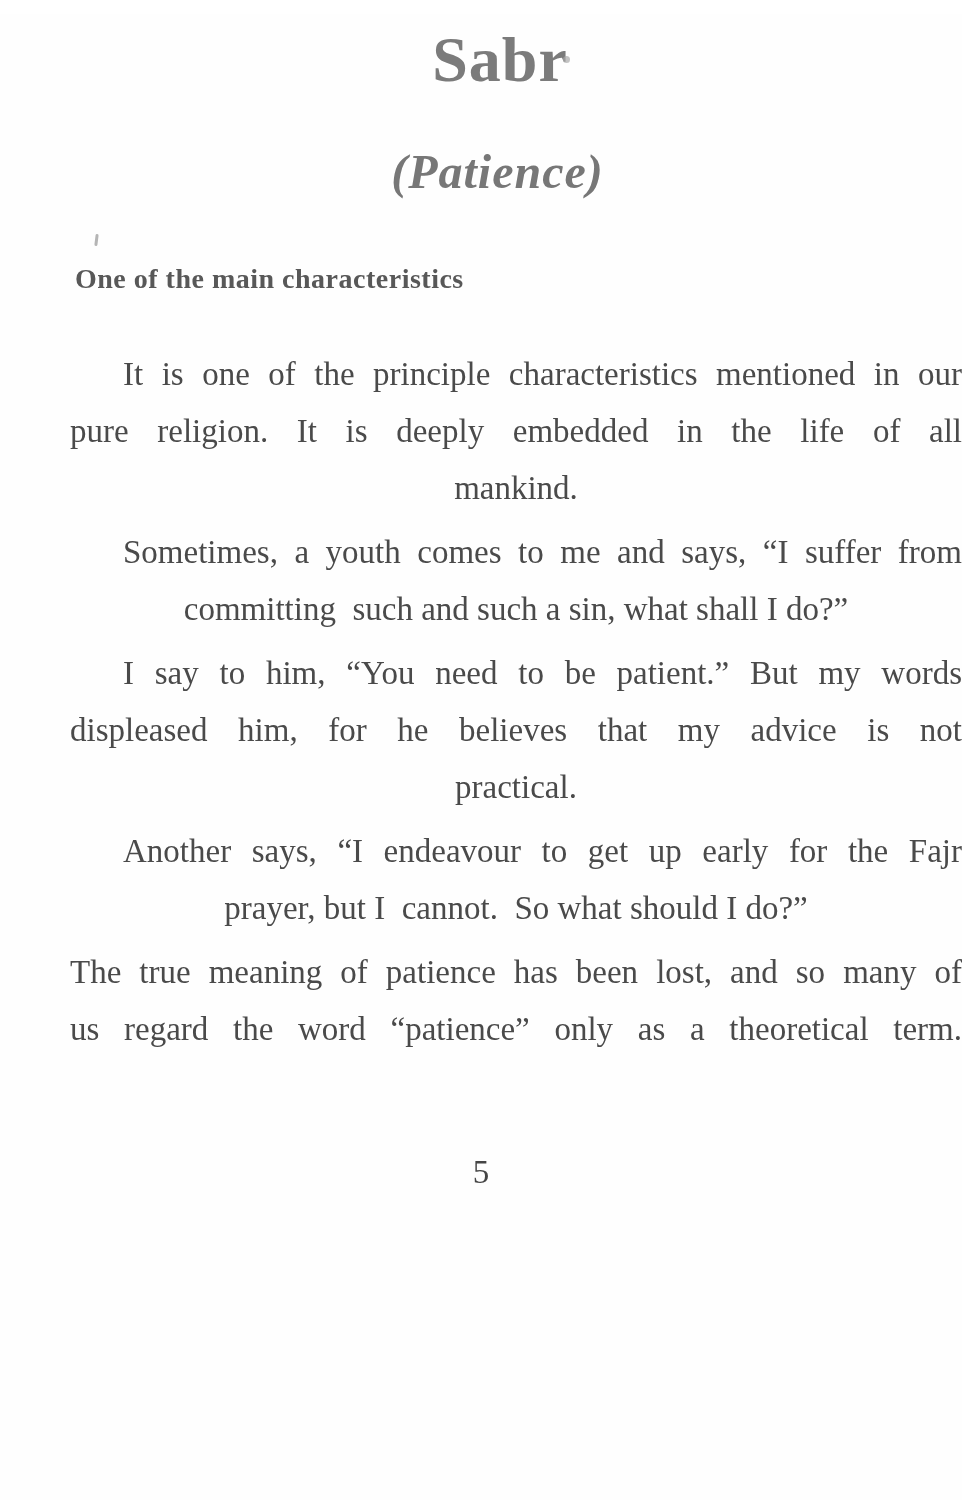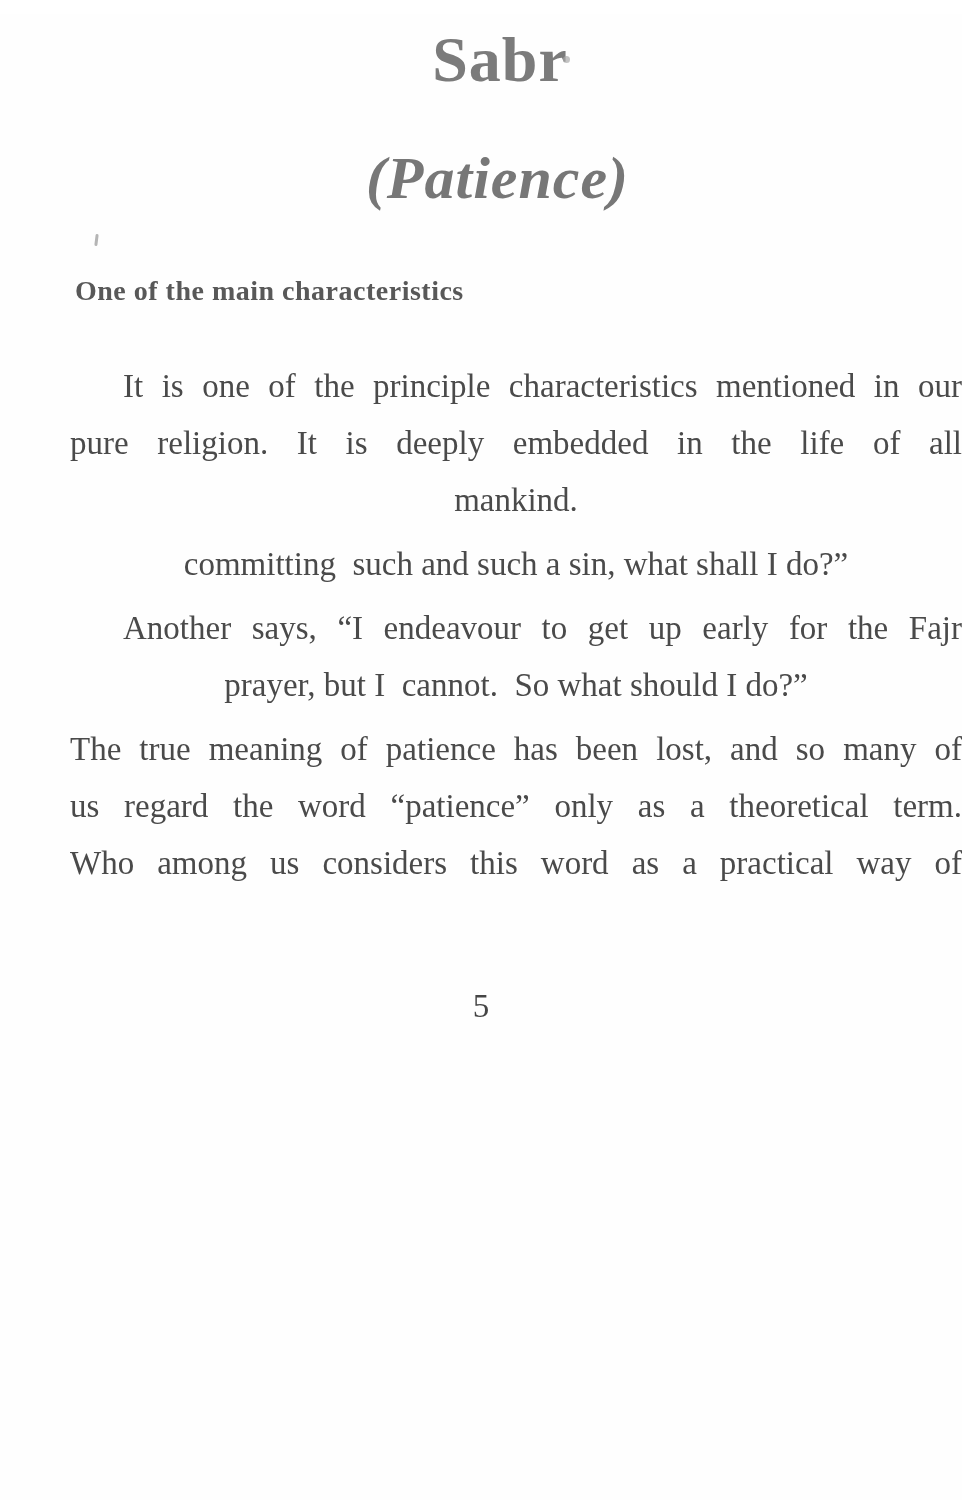--- a/index.html
+++ b/index.html
@@ -20,21 +20,21 @@
     font-size: 64px;
     font-weight: bold;
     line-height: 1;
     color: #7b7b7b;
     letter-spacing: 1px;
   }
   .subtitle {
     margin-top: 56px;
     padding-left: 33px;
     text-align: center;
-    font-size: 60px;
+    font-size: 48px;
     font-weight: bold;
     font-style: italic;
     line-height: 1;
     color: #777777;
     letter-spacing: 1px;
   }
   .section-heading {
     margin-top: 66px;
     padding-left: 75px;
     font-size: 28px;
@@ -104,33 +104,38 @@
 
   <div class="body-text">
 
     <div class="para">
       <div class="ln j ind">It is one of the principle characteristics mentioned in our</div>
       <div class="ln j">pure religion. It is deeply embedded in the life of all</div>
       <div class="ln">mankind.</div>
     </div>
 
     <div class="para">
+      <div class="ln j ind">Sometimes, a youth comes to me and says, “I suffer from</div>
       <div class="ln">committing&nbsp; such and such a sin, what shall I do?”</div>
     </div>
 
+    <div class="para">
+      <div class="ln j ind">I say to him, “You need to be patient.” But my words</div>
+      <div class="ln j">displeased him, for he believes that my advice is not</div>
+      <div class="ln">practical.</div>
+    </div>
 
     <div class="para">
       <div class="ln j ind">Another says, “I endeavour to get up early for the Fajr</div>
       <div class="ln">prayer, but I&nbsp; cannot.&nbsp; So what should I do?”</div>
     </div>
 
 
     <div class="para">
       <div class="ln j">The true meaning of patience has been lost, and so many of</div>
       <div class="ln j">us regard  the word “patience” only as a theoretical term.</div>
-      <div class="ln j">Who among us considers this word as a practical way of</div>
     </div>
 
   </div>
 
   <div class="page-number">5</div>
 
 </div>
 
 </body></html>

